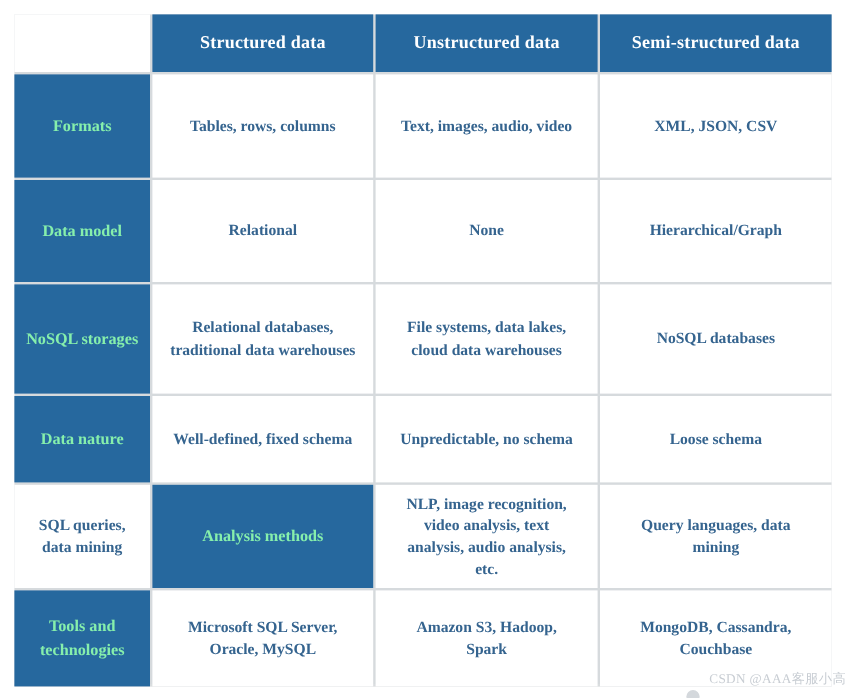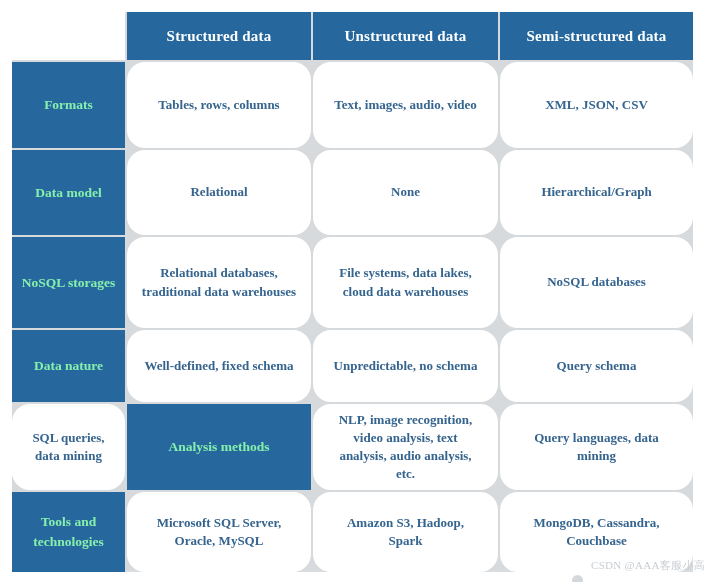--- a/index.html
+++ b/index.html
@@ -45,21 +45,20 @@
     color: #86efac;
     font-size: 13.5px;
     line-height: 1.45;
     padding: 0 9px;
   }
   .data {
     background: #ffffff;
     color: #35648f;
     font-size: 13px;
     line-height: 1.4;
-    border-radius: 18px;
   }
   .data.c1 { padding: 0 12px; }
   .data.c2 { padding: 0 20px; }
   .data.c3 { padding: 0 18px; }
   .watermark {
     position: absolute;
     right: 1px;
     top: 558px;
     font-size: 11px;
     font-weight: normal;
@@ -99,21 +98,21 @@
     <div class="cell data c3">Hierarchical/Graph</div>
 
     <div class="cell rhead">NoSQL storages</div>
     <div class="cell data c1">Relational databases, traditional data warehouses</div>
     <div class="cell data c2">File systems, data lakes, cloud data warehouses</div>
     <div class="cell data c3">NoSQL databases</div>
 
     <div class="cell rhead">Data nature</div>
     <div class="cell data c1">Well-defined, fixed schema</div>
     <div class="cell data c2">Unpredictable, no schema</div>
-    <div class="cell data c3">Query schema</div>
+    <div class="cell data c3">Loose schema</div>
 
     <div class="cell data c1">SQL queries, data mining</div>
     <div class="cell rhead">Analysis methods</div>
     <div class="cell data c2">NLP, image recognition, video analysis, text analysis, audio analysis, etc.</div>
     <div class="cell data c3">Query languages, data mining</div>
 
     <div class="cell rhead">Tools and technologies</div>
     <div class="cell data c1">Microsoft SQL Server, Oracle, MySQL</div>
     <div class="cell data c2">Amazon S3, Hadoop, Spark</div>
     <div class="cell data c3">MongoDB, Cassandra, Couchbase</div>

